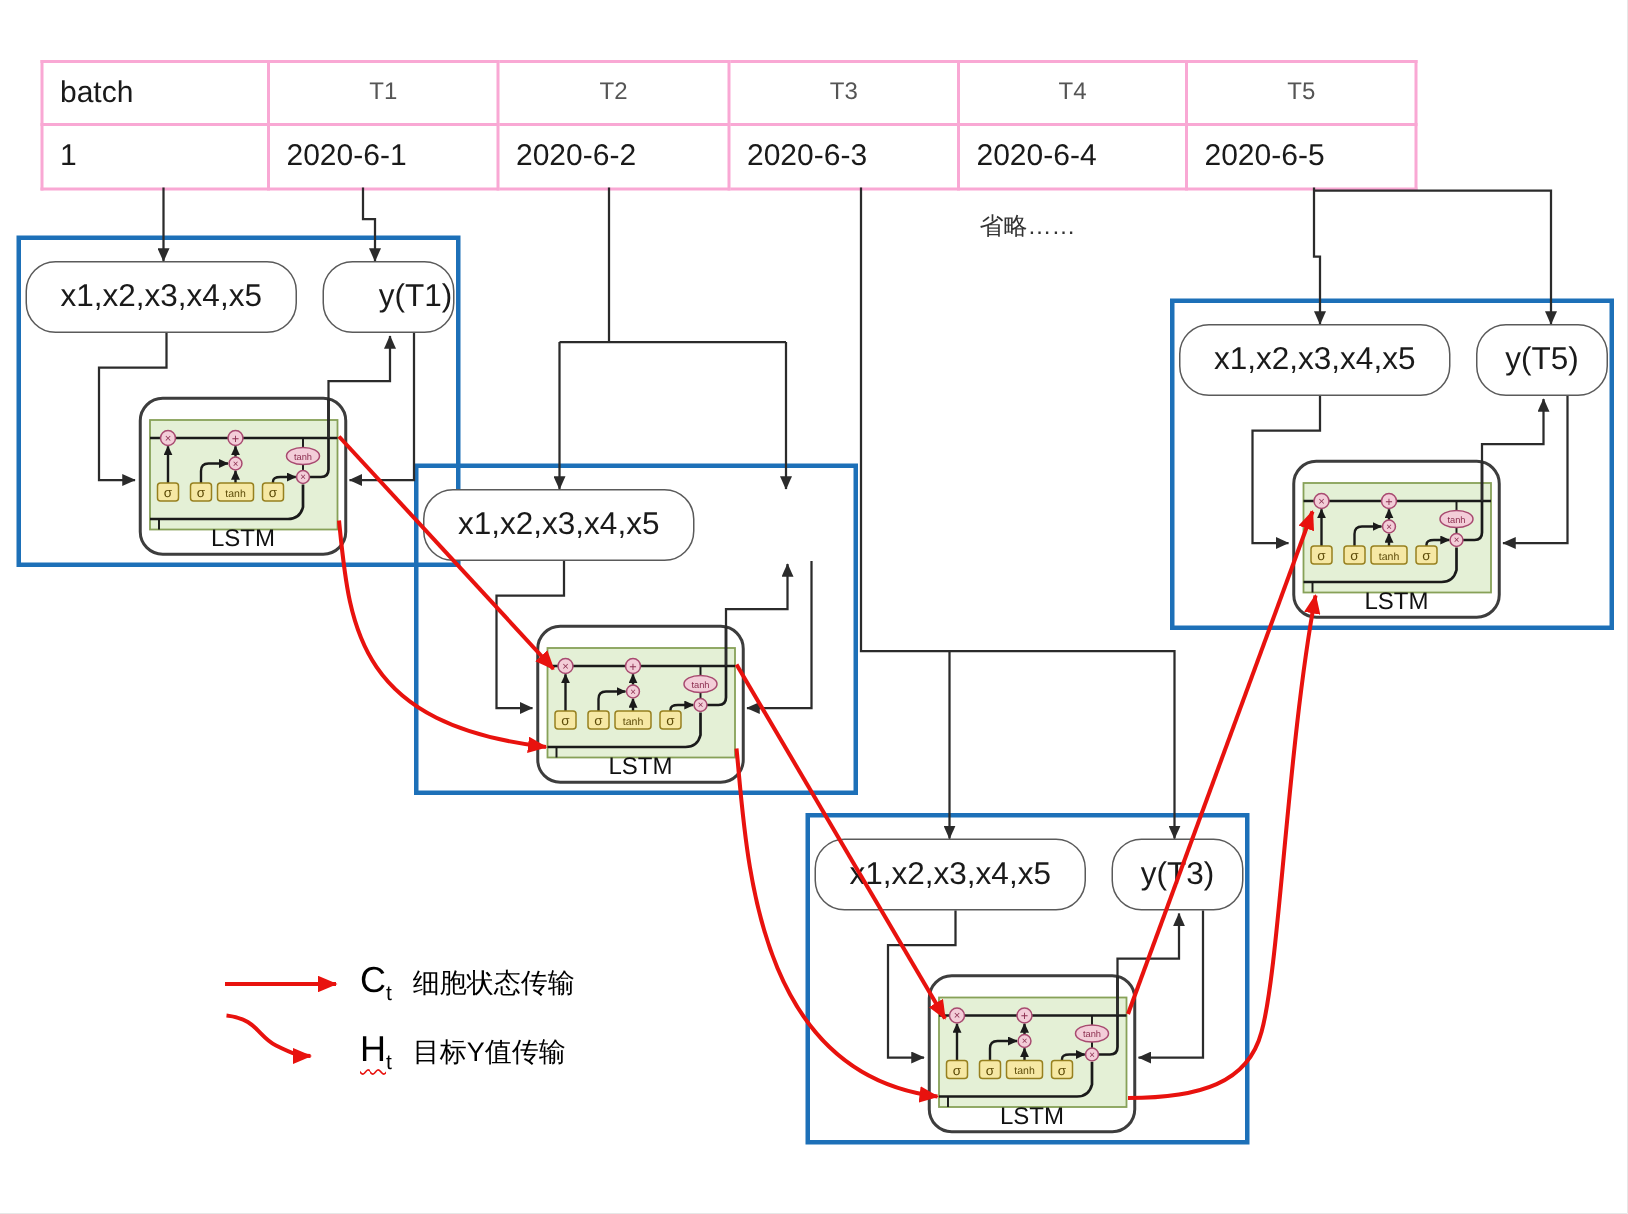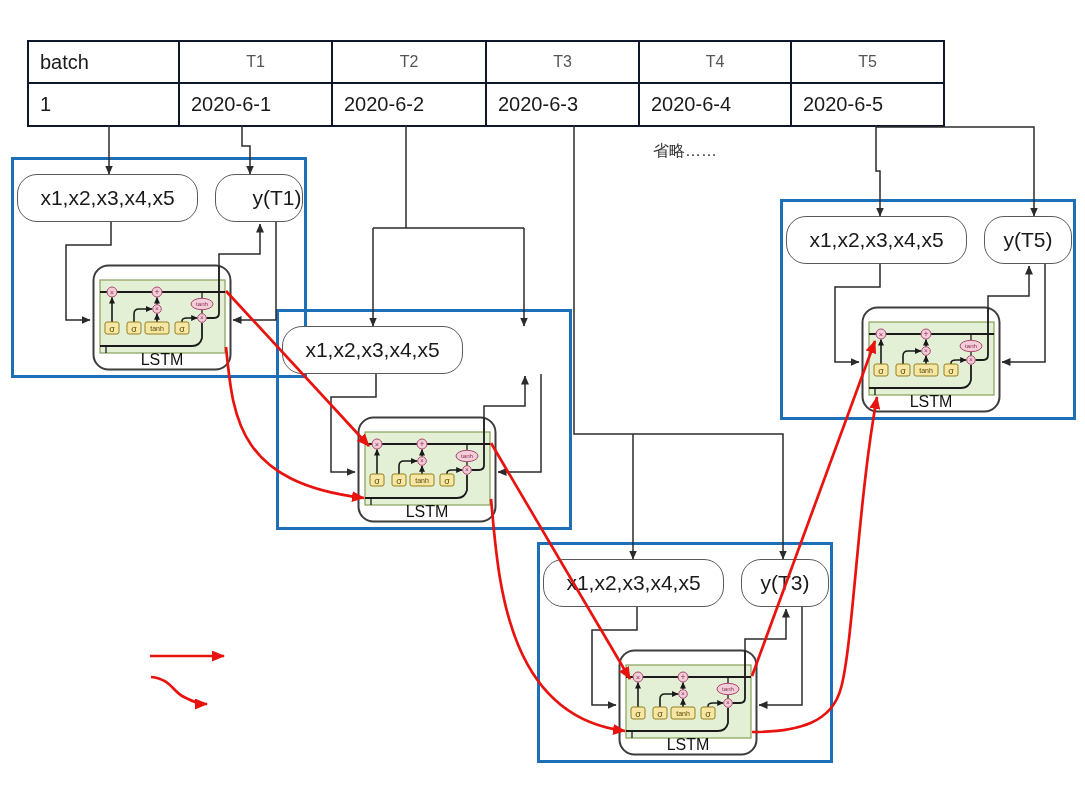--- a/index.html
+++ b/index.html
@@ -4,21 +4,21 @@
 <style>
   html,body{margin:0;padding:0;background:#f0f0f0;}
   *{box-sizing:border-box;}
   #canvas{
     position:relative;width:1085px;height:809px;background:#ffffff;
     outline:1px solid #bdbdbd;overflow:hidden;
     font-family:"Liberation Sans", sans-serif;color:#1a1a1a;
   }
   
   #batch-table{position:absolute;left:27px;top:40px;border-collapse:collapse;table-layout:fixed;z-index:2;background:#fff;}
-  #batch-table td{border:2px solid #0f172a;padding:0 0 0 11px;font-size:20px;overflow:hidden;white-space:nowrap;}
+  #batch-table td{border:2px solid #f9a8d4;padding:0 0 0 11px;font-size:20px;overflow:hidden;white-space:nowrap;}
   #batch-table tr.hdr td{height:42px;}
   #batch-table tr.data td{height:43px;}
   #batch-table td.tcenter{text-align:center;padding:0;font-size:16px;color:#555;}
   
   .block{position:absolute;width:296px;height:221px;border:3px solid #1d70b8;background:transparent;z-index:1;}
   .rbox{position:absolute;border:1.6px solid #5a5a5a;border-radius:20px;background:#fff;
         display:flex;align-items:center;justify-content:center;font-size:21px;white-space:nowrap;}
   .cellsvg{position:absolute;}
   .celllabel{position:absolute;text-align:center;font-size:16px;line-height:20px;color:#111;}
   
@@ -168,20 +168,26 @@
       </div>
     <div class="rbox" style="left:201px;top:14px;width:88px;height:48px;">
         <span>y(T5)</span>
       </div>
     <svg class="cellsvg" style="left:78px;top:104px;" width="140" height="107" viewBox="0 0 140 107">
         <use href="#lstmCell"></use>
       </svg>
     <div class="celllabel" style="left:78px;top:190px;width:140px;">LSTM</div>
   </div>
 
+  <div class="legend-row" style="left:240px;top:640px;">
+    <span class="lsym"><span>C</span><sub>t</sub></span><span class="ldesc">细胞状态传输</span>
+  </div>
+  <div class="legend-row" style="left:240px;top:686px;">
+    <span class="lsym wavy-underline"><span>H</span><sub>t</sub></span><span class="ldesc">目标Y值传输</span>
+  </div>
 
   <svg id="overlay" width="1085" height="809" viewBox="0 0 1085 809">
 
     <path class="bl" d="M109,125 V174" marker-end="url(#arrB)"></path>
     <path class="bl" d="M242,125 V146 H250 V174" marker-end="url(#arrB)"></path>
 
     <path class="bl" d="M406,125 V228 M373,228 H524"></path>
     <path class="bl" d="M373,228 V326" marker-end="url(#arrB)"></path>
     <path class="bl" d="M524,228 V326" marker-end="url(#arrB)"></path>
 

